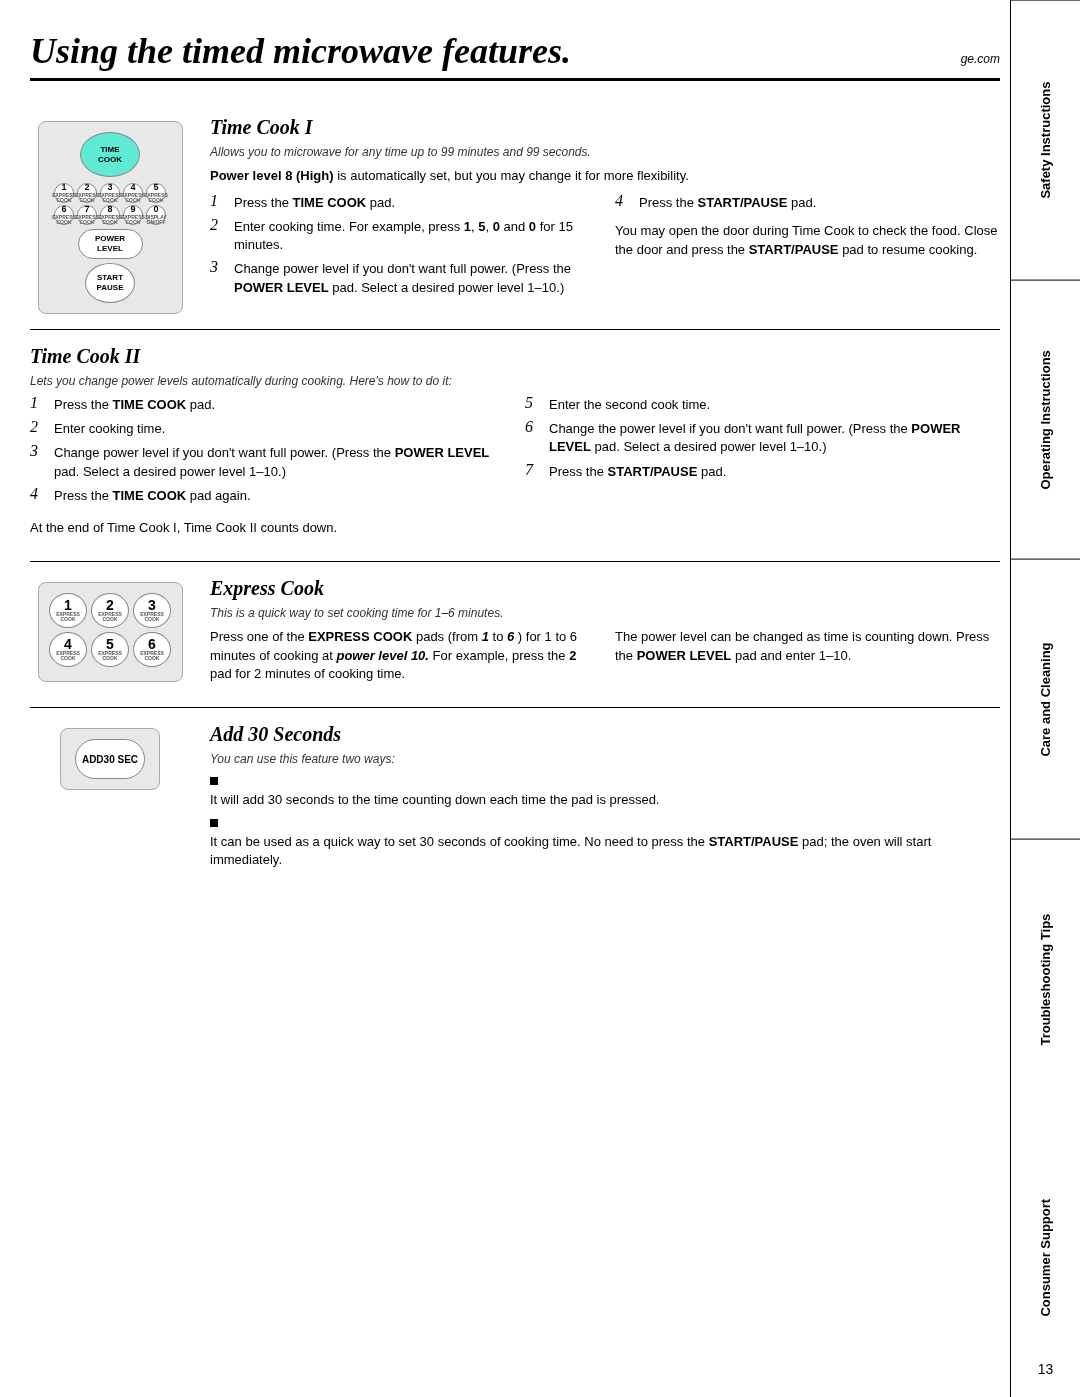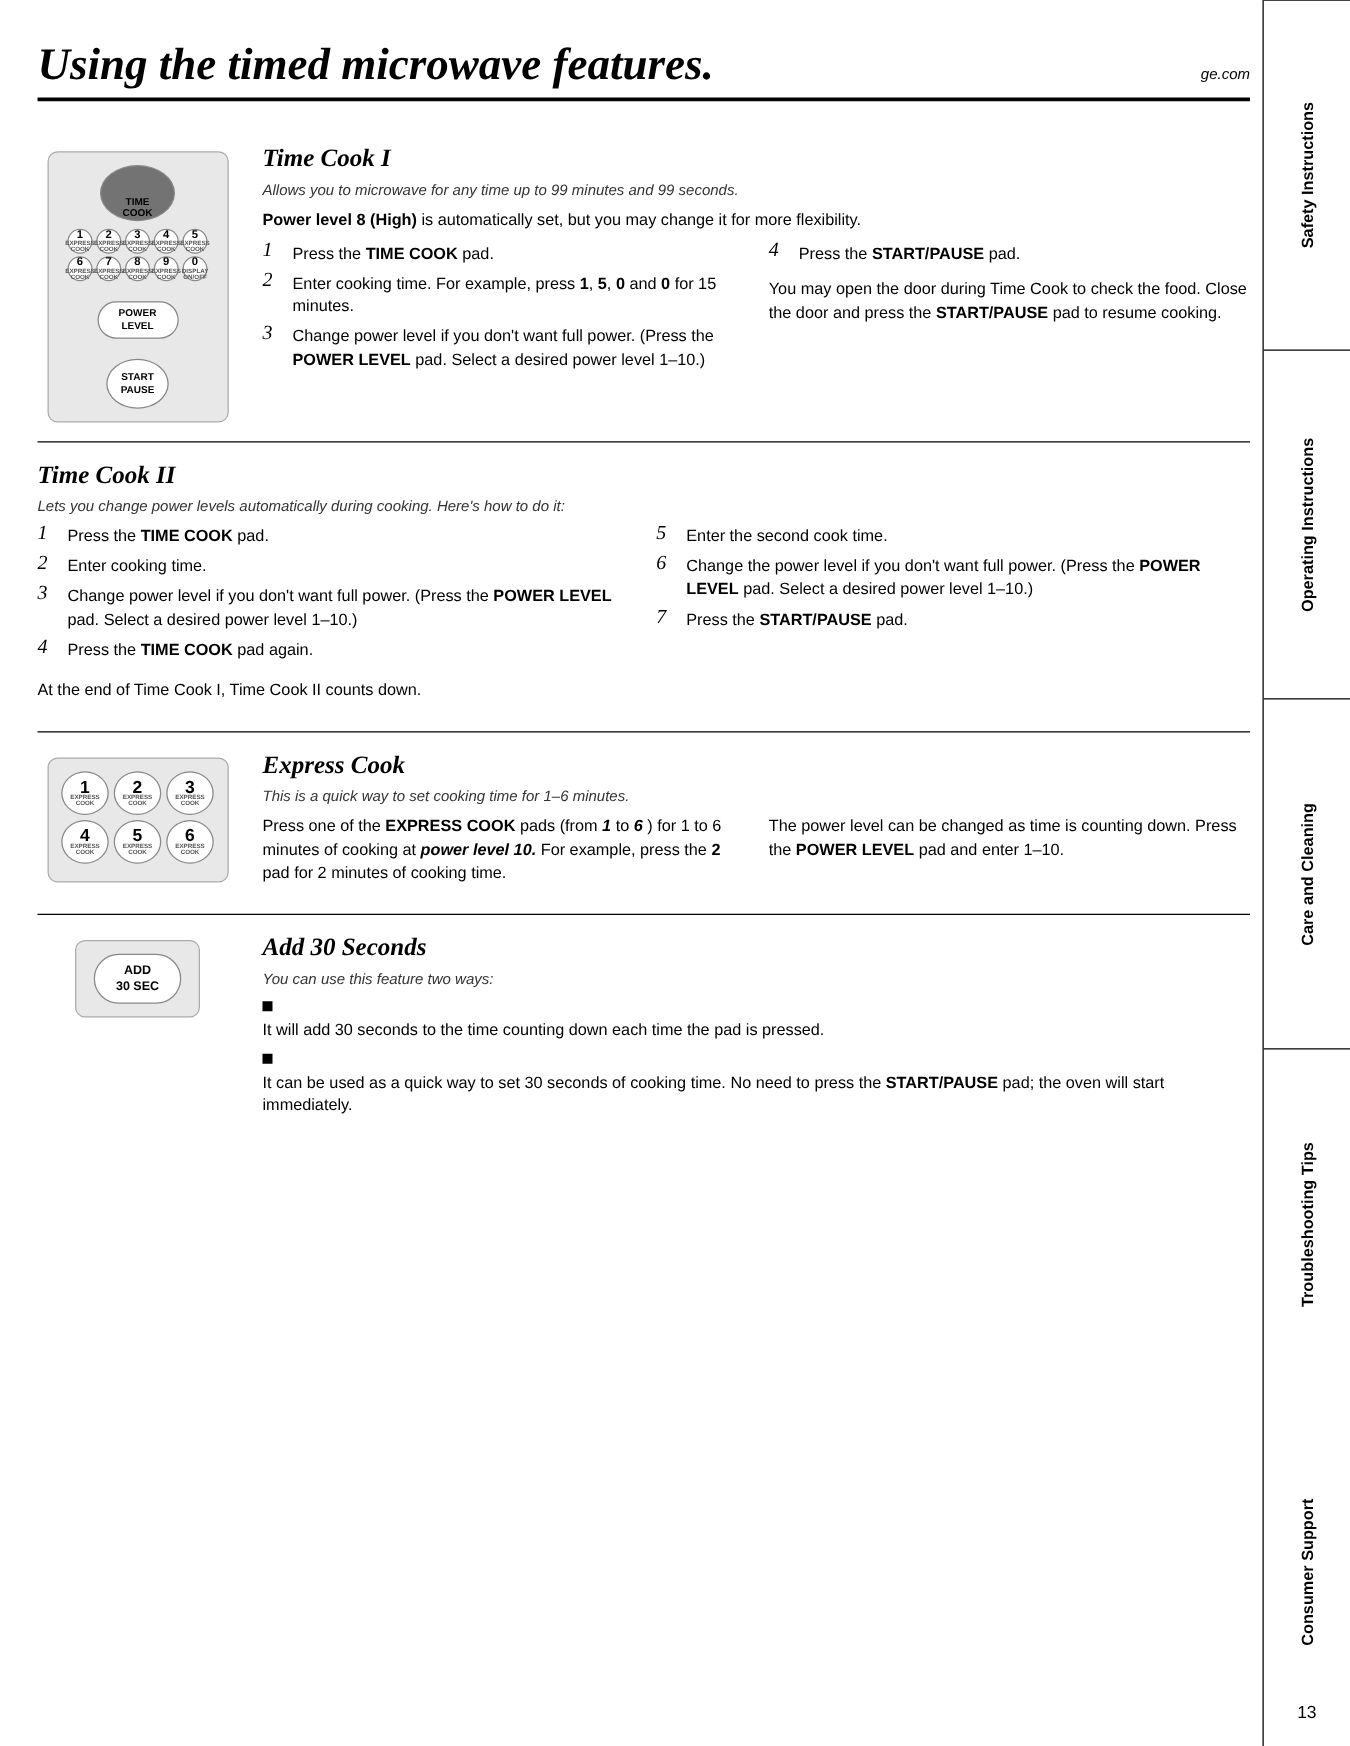--- a/index.html
+++ b/index.html
@@ -131,29 +131,29 @@
     .pad-timecook {
       background: #e8e8e8;
       border: 1.5px solid #aaa;
       border-radius: 8px;
       padding: 10px;
       width: 145px;
       text-align: center;
     }
 
     .pad-btn-large {
-      background: #737373;
+      background: #5eead4;
       border: 1.5px solid #888;
       border-radius: 50%;
       width: 60px;
       height: 45px;
       display: flex;
       flex-direction: column;
       align-items: center;
-      justify-content: flex-end;
+      justify-content: center;
       margin: 0 auto 6px;
       font-size: 9px;
       font-weight: bold;
       line-height: 1.2;
     }
 
     .num-row {
       display: flex;
       gap: 3px;
       justify-content: center;
@@ -184,21 +184,21 @@
     .pad-btn-rect {
       background: #fff;
       border: 1.5px solid #888;
       border-radius: 20px;
       width: 65px;
       height: 30px;
       display: flex;
       flex-direction: column;
       align-items: center;
       justify-content: center;
-      margin: 16px auto;
+      margin: 4px auto;
       font-size: 8px;
       font-weight: bold;
       line-height: 1.2;
     }
 
     .pad-start {
       background: #fff;
       border: 1.5px solid #888;
       border-radius: 50%;
       width: 50px;
@@ -260,21 +260,21 @@
       text-align: center;
     }
 
     .add30-btn {
       background: #fff;
       border: 1.5px solid #888;
       border-radius: 30px;
       width: 70px;
       height: 40px;
       display: flex;
-      flex-direction: column;
+      flex-direction: row;
       align-items: center;
       justify-content: center;
       margin: 0 auto;
       font-size: 10px;
       font-weight: bold;
       line-height: 1.3;
     }
 
     
     .sidebar {

